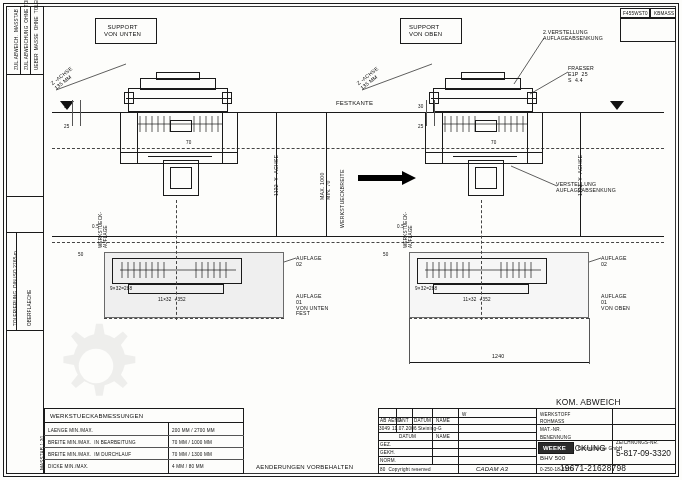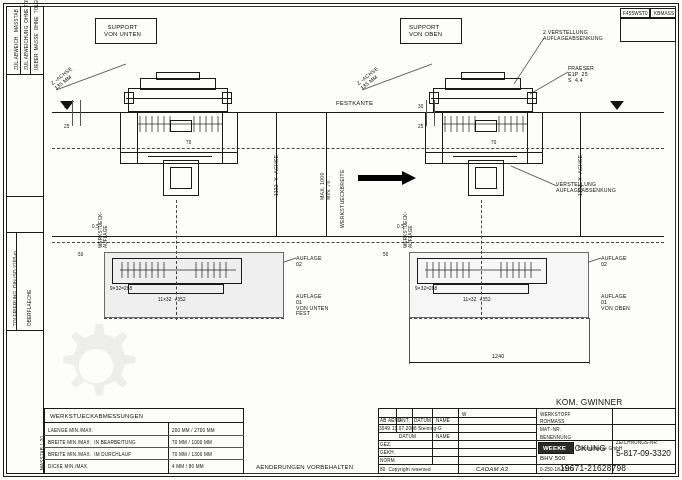--- a/index.html
+++ b/index.html
@@ -347,21 +347,21 @@
   <div class="t" style="left:462px;top:412px;">W</div>
 
   <div class="box" style="left:540px;top:440px;width:0;height:0;border:none;"></div>
   <div class="t" style="left:616px;top:440px;">ZEICHNUNGS-NR.</div>
   <div class="t t8" style="left:616px;top:449px;letter-spacing:0;">5-817-09-3320</div>
 
   <div class="t" style="left:540px;top:467px;">0-250-18-3320</div>
   <div class="t" style="left:380px;top:467px;">80  Copyright reserved</div>
   <div class="t t6" style="left:476px;top:466px;font-style:italic;">CADAM A3</div>
 
-  <div class="t t8" style="left:556px;top:398px;">KOM. GWINNER</div>
+  <div class="t t8" style="left:556px;top:398px;">KOM. ABWEICH</div>
 
   <div class="box" style="left:538px;top:442px;width:36px;height:12px;background:#2b2b2b;"></div>
   <div class="t t6" style="left:543px;top:445px;color:#fff;font-weight:bold;">WEEKE</div>
   <div class="t" style="left:578px;top:446px;">Bohrsysteme GmbH</div>
 
   <div class="box" style="left:620px;top:8px;width:30px;height:10px;"></div>
   <div class="box" style="left:650px;top:8px;width:26px;height:10px;"></div>
   <div class="t" style="left:623px;top:11px;">F455WST0</div>
   <div class="t" style="left:654px;top:11px;">KBMASS</div>
   <div class="box" style="left:620px;top:18px;width:56px;height:24px;"></div>

